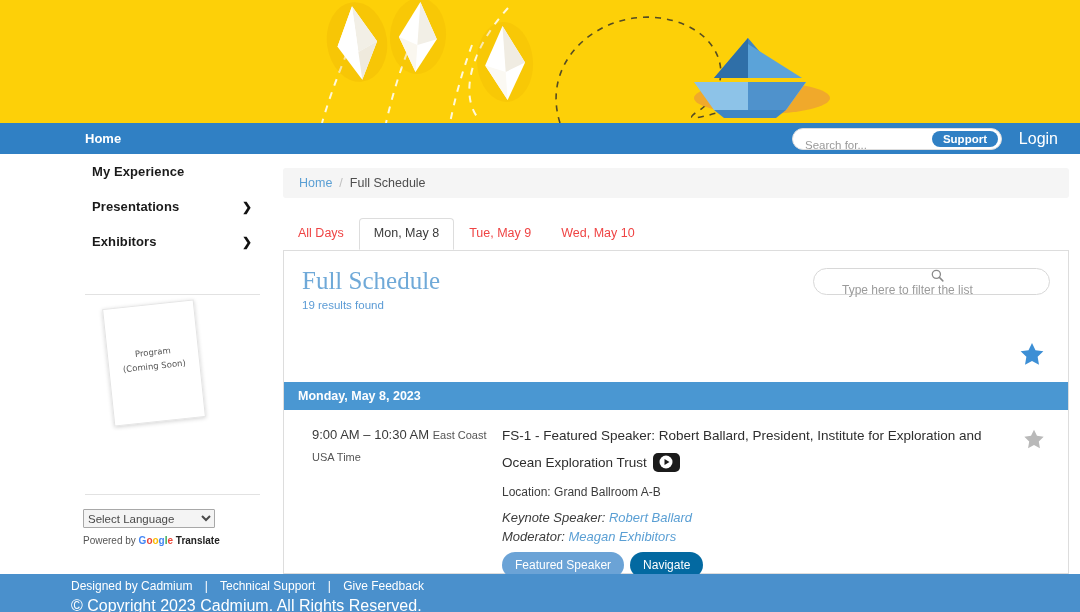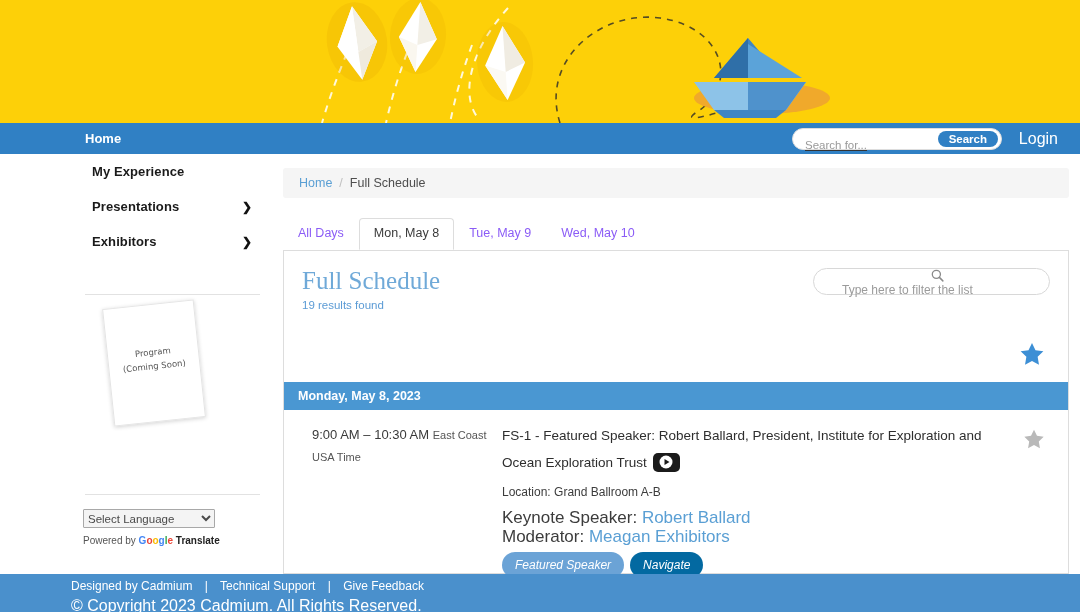--- a/index.html
+++ b/index.html
@@ -41,21 +41,21 @@
     width: 210px; height: 22px;
     background: #ffffff;
     border-radius: 11px;
     border: 1px solid #dddddd;
   }
   .search-input {
     position: absolute; left: 10px; top: 0;
     width: 125px; height: 32px;
     border: none; outline: none; background: transparent;
     font-family: "Liberation Sans", sans-serif;
-    font-size: 11.5px; color: #333; text-decoration: underline;
+    font-size: 11.5px; color: #333;
   }
   .search-input::placeholder { color: #9a9a9a; }
   .search-btn {
     position: absolute; right: 3px; top: 2px;
     height: 16px; padding: 0 11px;
     background: #3080c4; color: #fff;
     border: none; border-radius: 9px;
     font-family: "Liberation Sans", sans-serif;
     font-size: 11.5px; font-weight: bold;
     line-height: 16px; cursor: pointer;
@@ -149,21 +149,21 @@
   .breadcrumb a { color: #5a9fd4; text-decoration: none; cursor: pointer; }
   .breadcrumb .sep { color: #c0c0c0; margin: 0 7px; }
   .breadcrumb .cur { color: #4e4e4e; }
 
   .tabs {
     position: absolute; left: 8px; top: 65px;
     width: 786px; height: 31px;
     display: flex; align-items: flex-end;
   }
   .tab {
-    font-size: 12.5px; color: #8b5cf6;
+    font-size: 12.5px; color: #ef4444;
     padding: 7px 14px 8px 14px;
     cursor: pointer; text-decoration: none;
     border: 1px solid transparent;
     border-radius: 4px 4px 0 0;
     line-height: 15px;
   }
   .tab.active {
     color: #3a3a3a;
     background: #ffffff;
     border-color: #ddd;
@@ -245,23 +245,23 @@
     background: #ffffff;
   }
   .play-btn::before {
     content: ""; position: absolute; z-index: 2;
     left: 52%; top: 50%; transform: translate(-50%,-50%);
     border-left: 5px solid #1b1b1b;
     border-top: 3.5px solid transparent;
     border-bottom: 3.5px solid transparent;
   }
   .sess-loc { margin-top: 9px; font-size: 12px; color: #3c3c3c; }
-  .sess-meta { margin-top: 9px; font-size: 17px; color: #3c3c3c; line-height: 19px; }
+  .sess-meta { margin-top: 9px; font-size: 13px; color: #3c3c3c; line-height: 19px; font-style: italic; }
   .sess-meta a { color: #5a9fd4; text-decoration: none; cursor: pointer; }
-  .sess-tags { margin-top: 6px; display: flex; gap: 6px; font-style: italic; }
+  .sess-tags { margin-top: 6px; display: flex; gap: 6px; }
   .tag {
     border-radius: 13px; padding: 6px 13px;
     font-size: 12px; color: #ffffff; cursor: pointer;
     white-space: nowrap;
   }
   .tag.light { background: #6ba3d6; }
   .tag.dark { background: #0369a1; }
   .sess-star { position: absolute; right: 22px; top: 18px; cursor: pointer; }
 
   
@@ -324,21 +324,21 @@
         <polygon points="58,52 116,52 96,80 58,80" fill="#4f92cc"></polygon>
         <polygon points="24,80 96,80 86,88 34,88" fill="#3f86c4"></polygon>
       </g>
     </svg>
   </div>
 
   <div class="navbar">
     <a class="nav-home" href="#">Home</a>
     <div class="search-wrap">
       <input class="search-input" type="text" placeholder="Search for..." style="">
-      <button class="search-btn">Search</button>
+      <button class="search-btn">Support</button>
     </div>
     <a class="nav-login" href="#">Login</a>
   </div>
 
   <div class="sidebar">
     <div class="side-item">
       <span class="label">My Experience</span>
     </div>
     <div class="side-item">
       <span class="label">Presentations</span>

